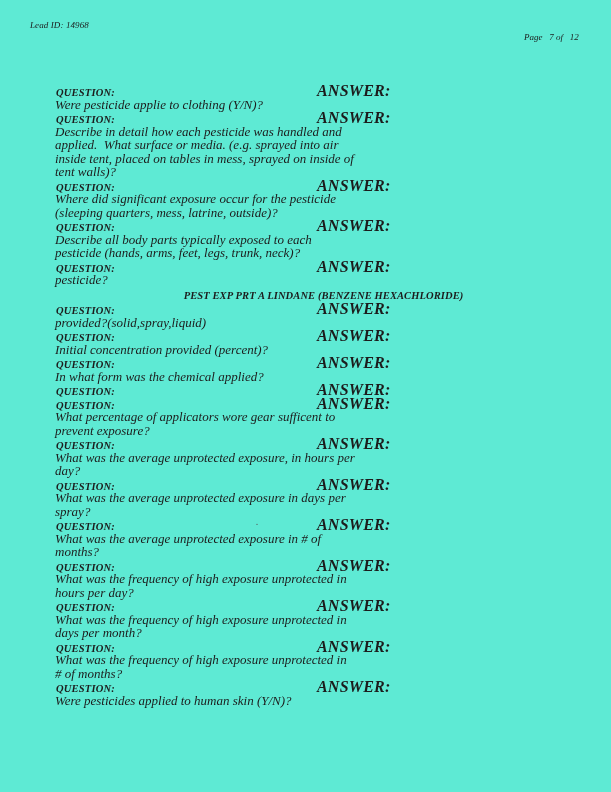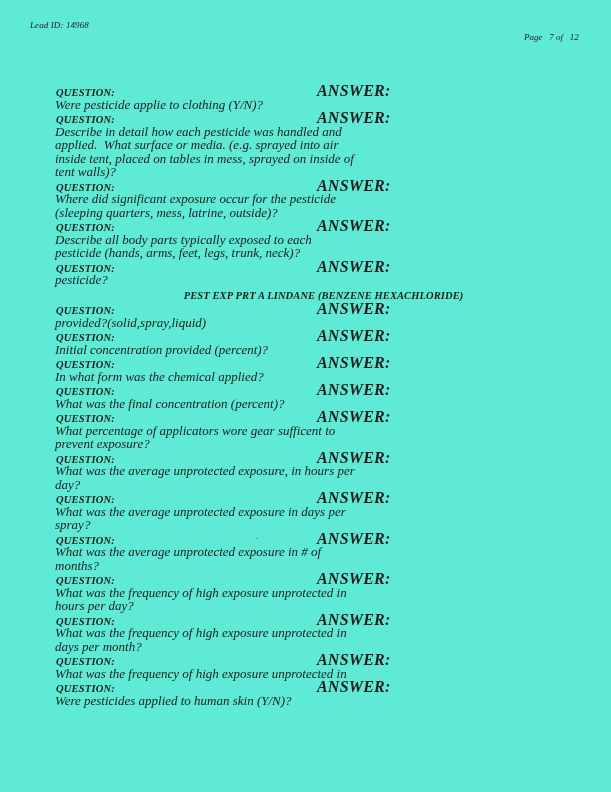--- a/index.html
+++ b/index.html
@@ -134,23 +134,20 @@
         </div>
       </div>
       <div class="qa-item">
         <div class="qa-row"><span class="q-label">QUESTION:</span><span class="a-label">ANSWER:</span></div>
         <div class="q-text">
           <div class="q-line">In what form was the chemical applied?</div>
         </div>
       </div>
       <div class="qa-item">
         <div class="qa-row"><span class="q-label">QUESTION:</span><span class="a-label">ANSWER:</span></div>
-        <div class="q-text">
-          <div class="q-line">What was the final concentration (percent)?</div>
-        </div>
       </div>
       <div class="qa-item">
         <div class="qa-row"><span class="q-label">QUESTION:</span><span class="a-label">ANSWER:</span></div>
         <div class="q-text">
           <div class="q-line">What percentage of applicators wore gear sufficent to</div>
           <div class="q-line">prevent exposure?</div>
         </div>
       </div>
       <div class="qa-item">
         <div class="qa-row"><span class="q-label">QUESTION:</span><span class="a-label">ANSWER:</span></div>
@@ -184,20 +181,21 @@
         <div class="qa-row"><span class="q-label">QUESTION:</span><span class="a-label">ANSWER:</span></div>
         <div class="q-text">
           <div class="q-line">What was the frequency of high exposure unprotected in</div>
           <div class="q-line">days per month?</div>
         </div>
       </div>
       <div class="qa-item">
         <div class="qa-row"><span class="q-label">QUESTION:</span><span class="a-label">ANSWER:</span></div>
         <div class="q-text">
           <div class="q-line">What was the frequency of high exposure unprotected in</div>
+          <div class="q-line"># of months?</div>
         </div>
       </div>
       <div class="qa-item">
         <div class="qa-row"><span class="q-label">QUESTION:</span><span class="a-label">ANSWER:</span></div>
         <div class="q-text">
           <div class="q-line">Were pesticides applied to human skin (Y/N)?</div>
         </div>
       </div>
     </div>
 </div>

